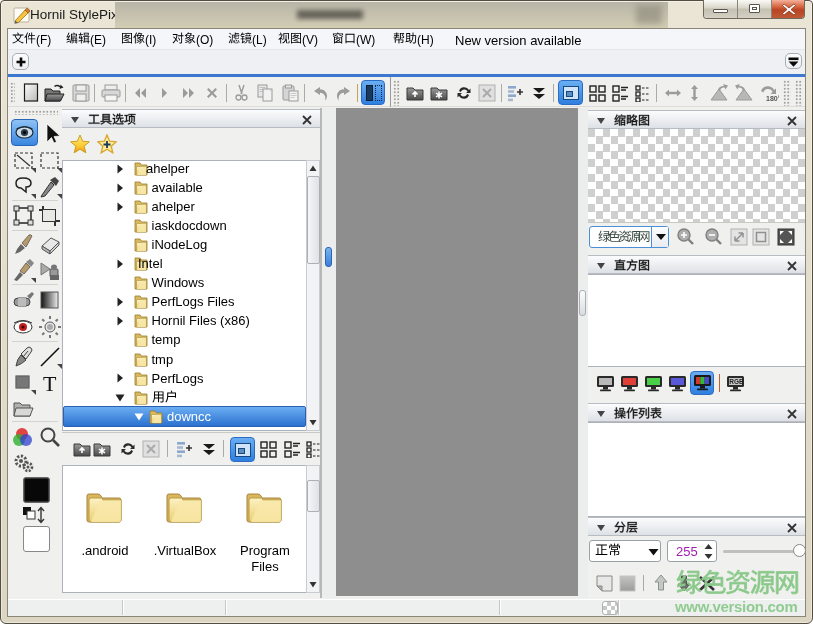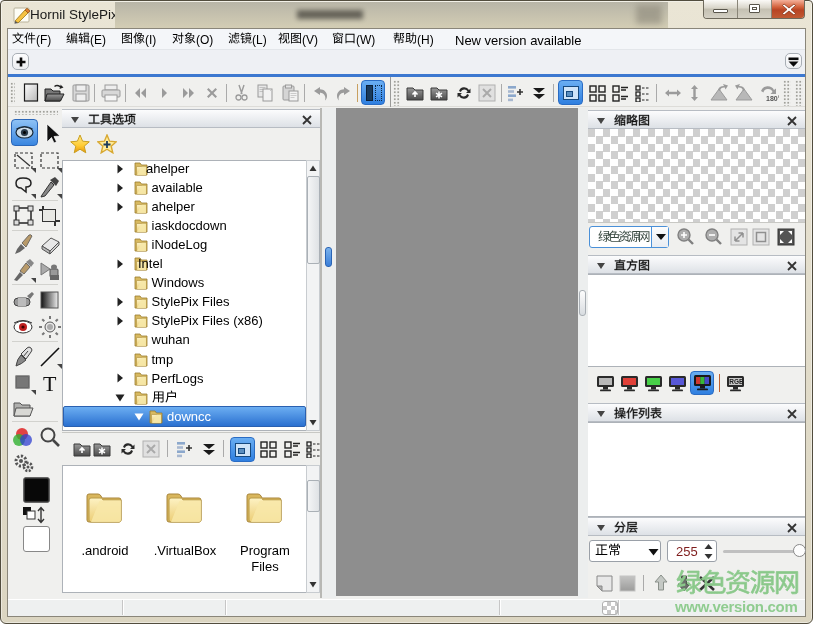--- a/index.html
+++ b/index.html
@@ -554,36 +554,36 @@
   </svg>
 <div class="treerow" style="left:151.5px;top:275.30000000000007px;line-height:15px">Windows</div>
 <svg class="abs" style="left:115.5px;top:296.8500000000001px" width="8" height="10" viewBox="0 0 8 10">
     <path d="M1.5 0.5 L7 5 L1.5 9.5 Z" fill="#222"></path>
   </svg>
 <svg class="abs" style="left:134px;top:294.3500000000001px" width="14" height="15" viewBox="0 0 14 15">
     <path d="M1 2 L6 2 L7.5 4 L13 4 L13 14 L1 14 Z" fill="#d8b960" stroke="#9a7c2e" stroke-width="0.8"></path>
 <path d="M2.5 5.5 L12 5.5 L12 14 L2.5 14 Z" fill="url(#yfold2)" stroke="#b89a48" stroke-width="0.7"></path>
 <path d="M3 14 L7 6.5 Q7.3 5.8 8 5.8 L12 5.8 L12 14 Z" fill="#f6e8a8" opacity="0.9"></path>
   </svg>
-<div class="treerow" style="left:151.5px;top:294.3500000000001px;line-height:15px">StylePix Files</div>
+<div class="treerow" style="left:151.5px;top:294.3500000000001px;line-height:15px">PerfLogs Files</div>
 <svg class="abs" style="left:115.5px;top:315.9000000000001px" width="8" height="10" viewBox="0 0 8 10">
     <path d="M1.5 0.5 L7 5 L1.5 9.5 Z" fill="#222"></path>
   </svg>
 <svg class="abs" style="left:134px;top:313.4000000000001px" width="14" height="15" viewBox="0 0 14 15">
     <path d="M1 2 L6 2 L7.5 4 L13 4 L13 14 L1 14 Z" fill="#d8b960" stroke="#9a7c2e" stroke-width="0.8"></path>
 <path d="M2.5 5.5 L12 5.5 L12 14 L2.5 14 Z" fill="url(#yfold2)" stroke="#b89a48" stroke-width="0.7"></path>
 <path d="M3 14 L7 6.5 Q7.3 5.8 8 5.8 L12 5.8 L12 14 Z" fill="#f6e8a8" opacity="0.9"></path>
   </svg>
-<div class="treerow" style="left:151.5px;top:313.4000000000001px;line-height:15px">StylePix Files (x86)</div>
+<div class="treerow" style="left:151.5px;top:313.4000000000001px;line-height:15px">Hornil Files (x86)</div>
 <svg class="abs" style="left:134px;top:332.4500000000001px" width="14" height="15" viewBox="0 0 14 15">
     <path d="M1 2 L6 2 L7.5 4 L13 4 L13 14 L1 14 Z" fill="#d8b960" stroke="#9a7c2e" stroke-width="0.8"></path>
 <path d="M2.5 5.5 L12 5.5 L12 14 L2.5 14 Z" fill="url(#yfold2)" stroke="#b89a48" stroke-width="0.7"></path>
 <path d="M3 14 L7 6.5 Q7.3 5.8 8 5.8 L12 5.8 L12 14 Z" fill="#f6e8a8" opacity="0.9"></path>
   </svg>
-<div class="treerow" style="left:151.5px;top:332.4500000000001px;line-height:15px">wuhan</div>
+<div class="treerow" style="left:151.5px;top:332.4500000000001px;line-height:15px">temp</div>
 <svg class="abs" style="left:134px;top:351.5000000000001px" width="14" height="15" viewBox="0 0 14 15">
     <path d="M1 2 L6 2 L7.5 4 L13 4 L13 14 L1 14 Z" fill="#d8b960" stroke="#9a7c2e" stroke-width="0.8"></path>
 <path d="M2.5 5.5 L12 5.5 L12 14 L2.5 14 Z" fill="url(#yfold2)" stroke="#b89a48" stroke-width="0.7"></path>
 <path d="M3 14 L7 6.5 Q7.3 5.8 8 5.8 L12 5.8 L12 14 Z" fill="#f6e8a8" opacity="0.9"></path>
   </svg>
 <div class="treerow" style="left:151.5px;top:351.5000000000001px;line-height:15px">tmp</div>
 <svg class="abs" style="left:115.5px;top:373.0500000000001px" width="8" height="10" viewBox="0 0 8 10">
     <path d="M1.5 0.5 L7 5 L1.5 9.5 Z" fill="#222"></path>
   </svg>
 <svg class="abs" style="left:134px;top:370.5500000000001px" width="14" height="15" viewBox="0 0 14 15">
@@ -829,21 +829,21 @@
   </div>
 <div class="abs" style="left:589px;top:540px;width:72px;height:22px;background:#fff;border:1px solid #9aa0a8;border-radius:3px"></div>
 <div style="position:absolute;left:595px;top:543px;"><svg width="26" height="17.3" viewBox="0 0 26 17.3" style="overflow:visible" fill="#000">
       <use href="#u6B63" transform="translate(0.0,11.44) scale(0.013,-0.013)"></use>
       <use href="#u5E38" transform="translate(13.0,11.44) scale(0.013,-0.013)"></use>
     </svg></div>
 <svg class="abs" style="left:648px;top:548px" width="11" height="8" viewBox="0 0 11 8">
     <path d="M0.5 1 L10.5 1 L5.5 7.5 Z" fill="#111"></path>
   </svg>
 <div class="abs" style="left:667px;top:540px;width:50px;height:22px;background:#fff;border:1px solid #9aa0a8;border-radius:3px">
-<div style="position:absolute;left:8px;top:3px;font-size:13px;color:#7f1d1d">255</div>
+<div style="position:absolute;left:8px;top:3px;font-size:13px;color:#a21caf">255</div>
 <svg style="position:absolute;right:3px;top:3px" width="9" height="15" viewBox="0 0 9 15">
       <path d="M4.5 0 L8.5 5 L0.5 5 Z" fill="#333"></path>
       <path d="M4.5 15 L8.5 10 L0.5 10 Z" fill="#333"></path>
     </svg>
   </div>
 <div class="abs" style="left:723px;top:550px;width:78px;height:3px;background:#c0c0c0;border-radius:2px"></div>
 <div class="abs" style="left:793px;top:544px;width:13px;height:13px;background:#fdfdfd;border:1px solid #888;border-radius:50%"></div>
 <svg class="abs" style="left:595px;top:574px" width="19" height="19" viewBox="0 0 19 19">
     <path d="M2 2 L17 2 L17 17 L7 17 L2 12 Z" fill="#e8e8e8" stroke="#888"></path>
     <path d="M2 12 L7 12 L7 17 Z" fill="#b0b0b0" stroke="#888"></path>

